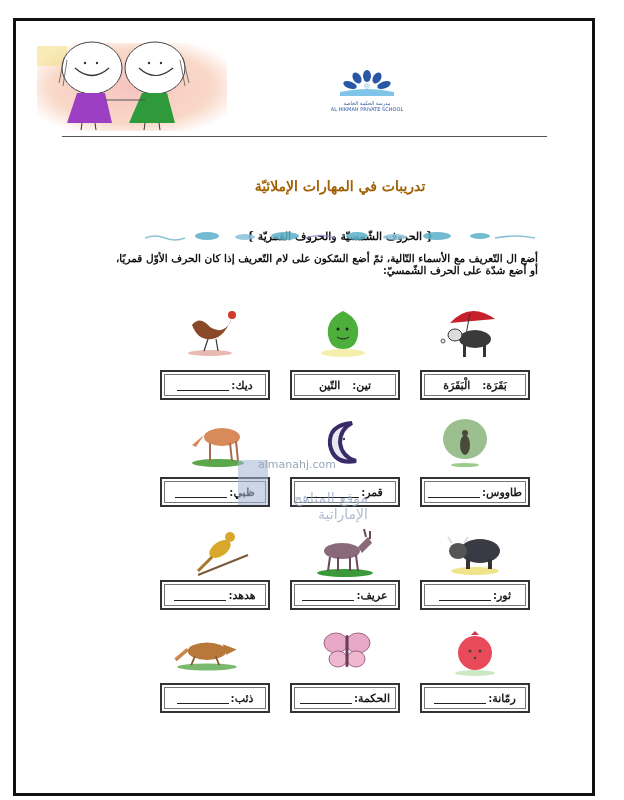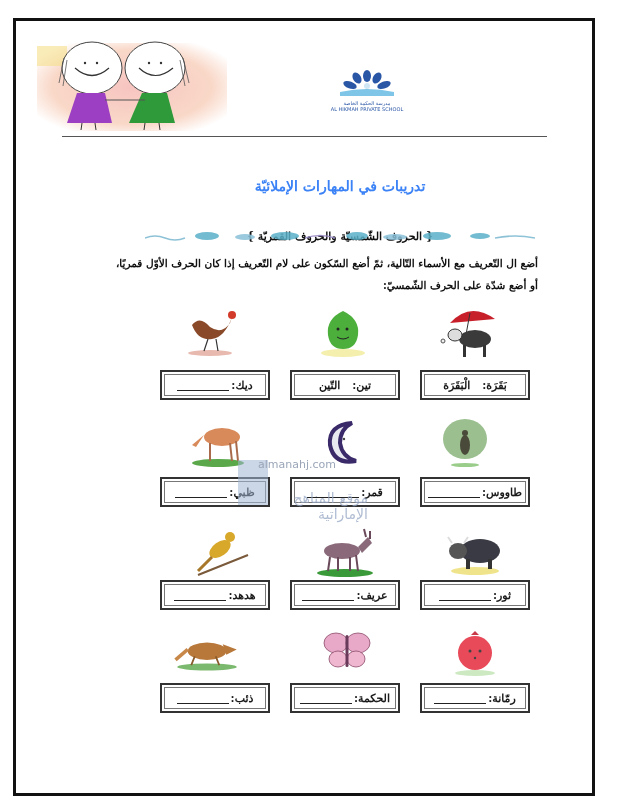--- a/index.html
+++ b/index.html
@@ -6,26 +6,26 @@
   body { width: 624px; height: 800px; position: relative; overflow: hidden;
          font-family: "DejaVu Sans", sans-serif; color: #1a1a1a; }
   .page-border { position: absolute; left: 13px; top: 18px; width: 582px; height: 778px;
                  border: 3px solid #111; box-sizing: border-box; }
   .kids-img { position: absolute; left: 37px; top: 38px; width: 190px; height: 96px; }
   .logo { position: absolute; left: 322px; top: 68px; width: 90px; height: 50px; }
   .logo-text { position: absolute; left: 322px; top: 100px; width: 90px; text-align: center;
                font-size: 5px; color: #2a56a6; line-height: 6px; font-family: "DejaVu Sans", sans-serif; }
   .header-rule { position: absolute; left: 62px; top: 136px; width: 485px; height: 1px; background: #555; }
   .title { position: absolute; left: 140px; top: 178px; width: 400px; text-align: center;
-           font-size: 14px; font-weight: bold; color: #3b82f6; direction: rtl; font-family: "DejaVu Serif", serif; }
+           font-size: 14px; font-weight: bold; color: #a16207; direction: rtl; font-family: "DejaVu Serif", serif; }
   .subtitle { position: absolute; left: 140px; top: 198px; width: 400px; text-align: center;
               font-size: 11px; font-weight: bold; color: #111; direction: rtl; font-family: "DejaVu Serif", serif; margin-top: 32px; }
   .ornament { position: absolute; left: 145px; top: 228px; width: 390px; height: 16px; }
   .instructions { position: absolute; left: 108px; top: 252px; width: 430px; direction: rtl; text-align: right;
-                  font-size: 10.5px; font-weight: bold; line-height: 22px; color: #111; font-family: "DejaVu Serif", serif; }
+                  font-size: 10.5px; font-weight: bold; line-height: 12px; color: #111; font-family: "DejaVu Serif", serif; }
   .pic { position: absolute; width: 70px; height: 55px; }
   .box { position: absolute; width: 110px; height: 30px; border: 2px solid #333; box-sizing: border-box;
          outline: 1px solid #777; outline-offset: -5px; background: #fff; display: flex; align-items: center;
          justify-content: center; direction: rtl; font-size: 11px; font-weight: bold; font-family: "DejaVu Serif", serif; }
   .box .word { margin-left: 0; }
   .box .blank { display: inline-block; width: 52px; border-bottom: 1.5px solid #222; height: 10px; margin-right: 2px; }
   .box .answer { margin-right: 12px; }
   .watermark { position: absolute; left: 238px; top: 460px; width: 130px; height: 70px; pointer-events: none; }
   .wm-square { position: absolute; left: 0; top: 0; width: 30px; height: 45px; background: rgba(160,180,210,0.55); }
   .wm-text1 { position: absolute; left: 20px; top: -2px; font-size: 11px; color: #9aa6b8; font-family: "DejaVu Sans", sans-serif; }

